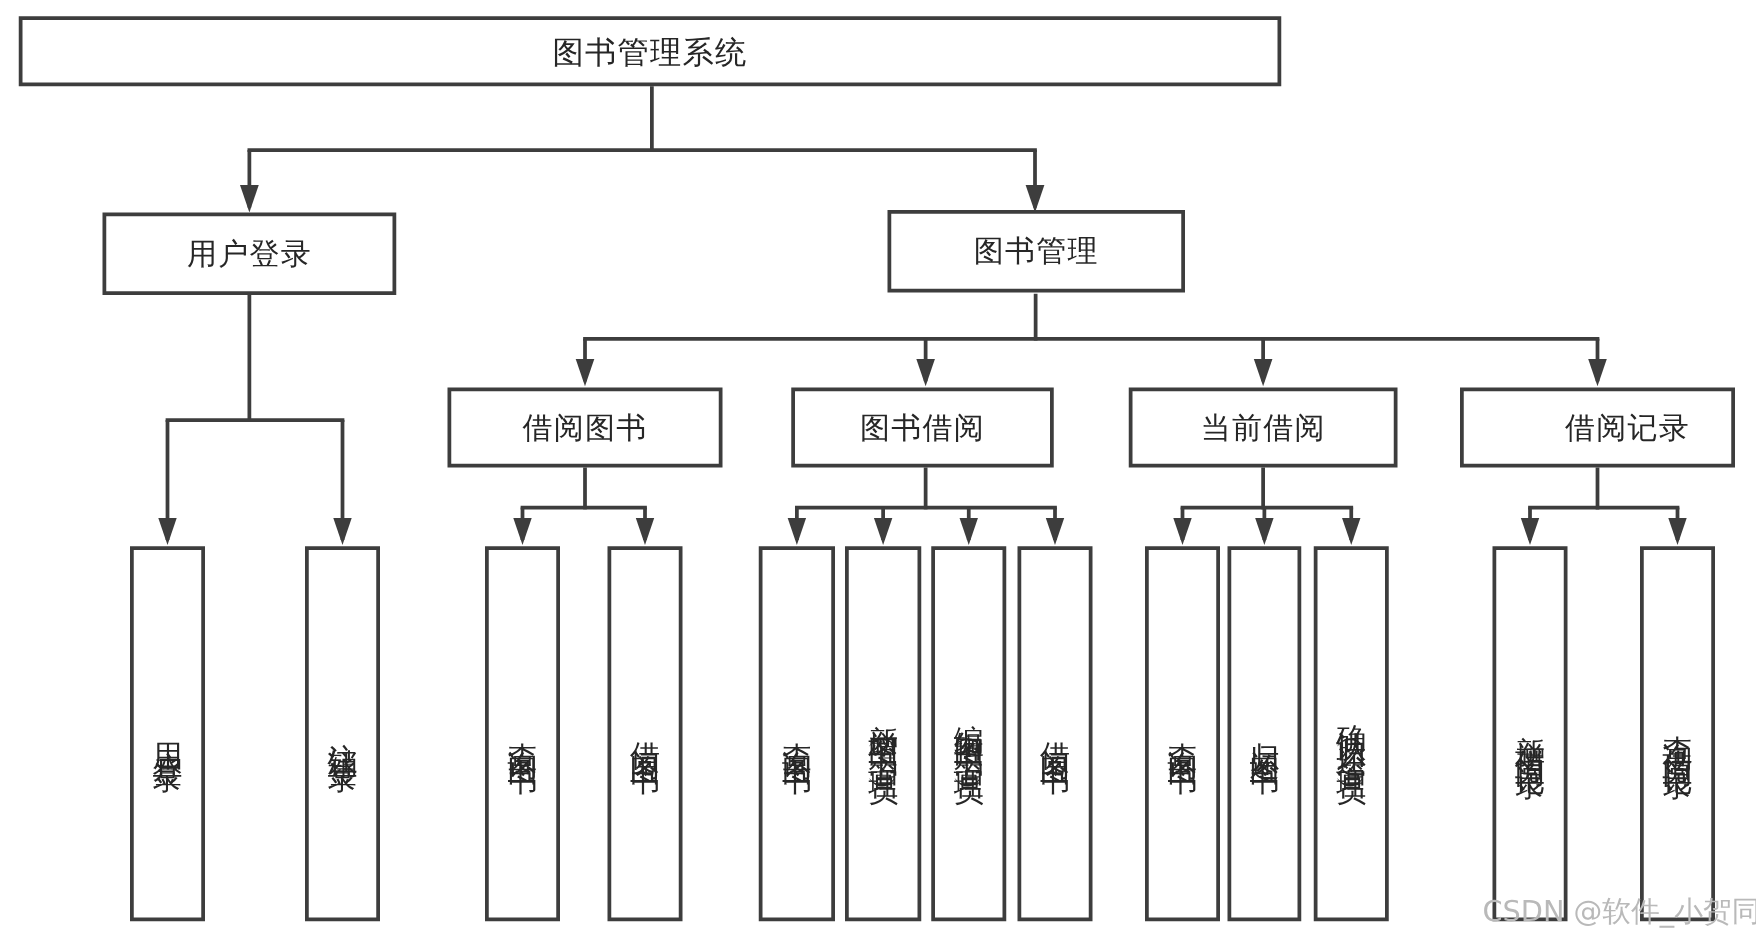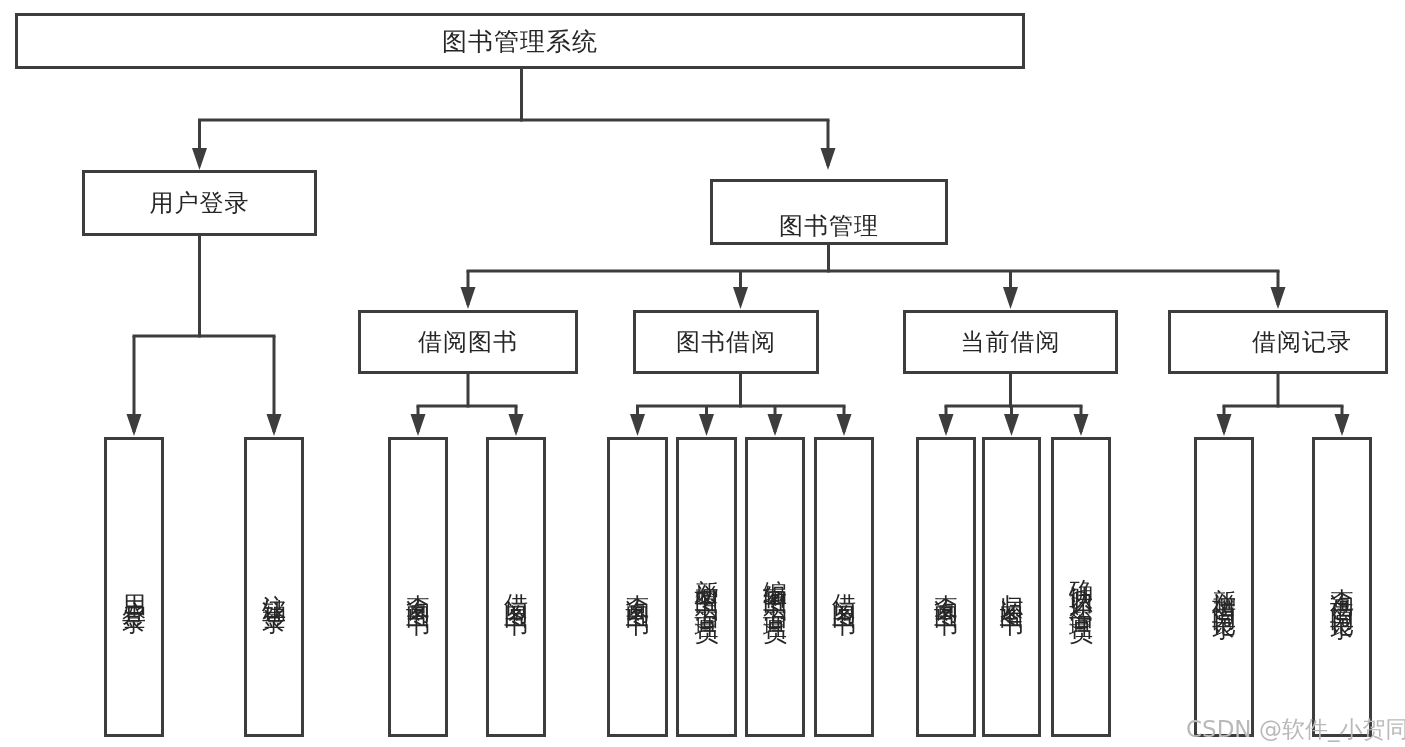--- a/index.html
+++ b/index.html
@@ -114,28 +114,28 @@
     </g>
   </svg>
 
   <div class="hbox root" style="left:15px; top:13px; width:1010px; height:56px;text-align:center;">
     <span>图书管理系统</span>
   </div>
 
   <div class="hbox" style="left:82px; top:170px; width:235px; height:66px;">
     <span>用户登录</span>
   </div>
-  <div class="hbox" style="left:710px; top:179px; width:238px; height:66px;align-items:flex-end;">
+  <div class="hbox" style="left:710px; top:168px; width:238px; height:66px;">
     <span>图书管理</span>
   </div>
 
   <div class="hbox" style="left:358px; top:310px; width:220px; height:64px;">
     <span>借阅图书</span>
   </div>
-  <div class="hbox" style="left:633px; top:310px; width:186px; height:64px;">
+  <div class="hbox" style="left:633px; top:310px; width:210px; height:64px;">
     <span>图书借阅</span>
   </div>
   <div class="hbox" style="left:903px; top:310px; width:215px; height:64px;">
     <span>当前借阅</span>
   </div>
   <div class="hbox" style="left:1168px; top:310px; width:220px; height:64px;padding-left:48px;">
     <span>借阅记录</span>
   </div>
 
   <div class="vbox" style="left:104px; width:60px;">

